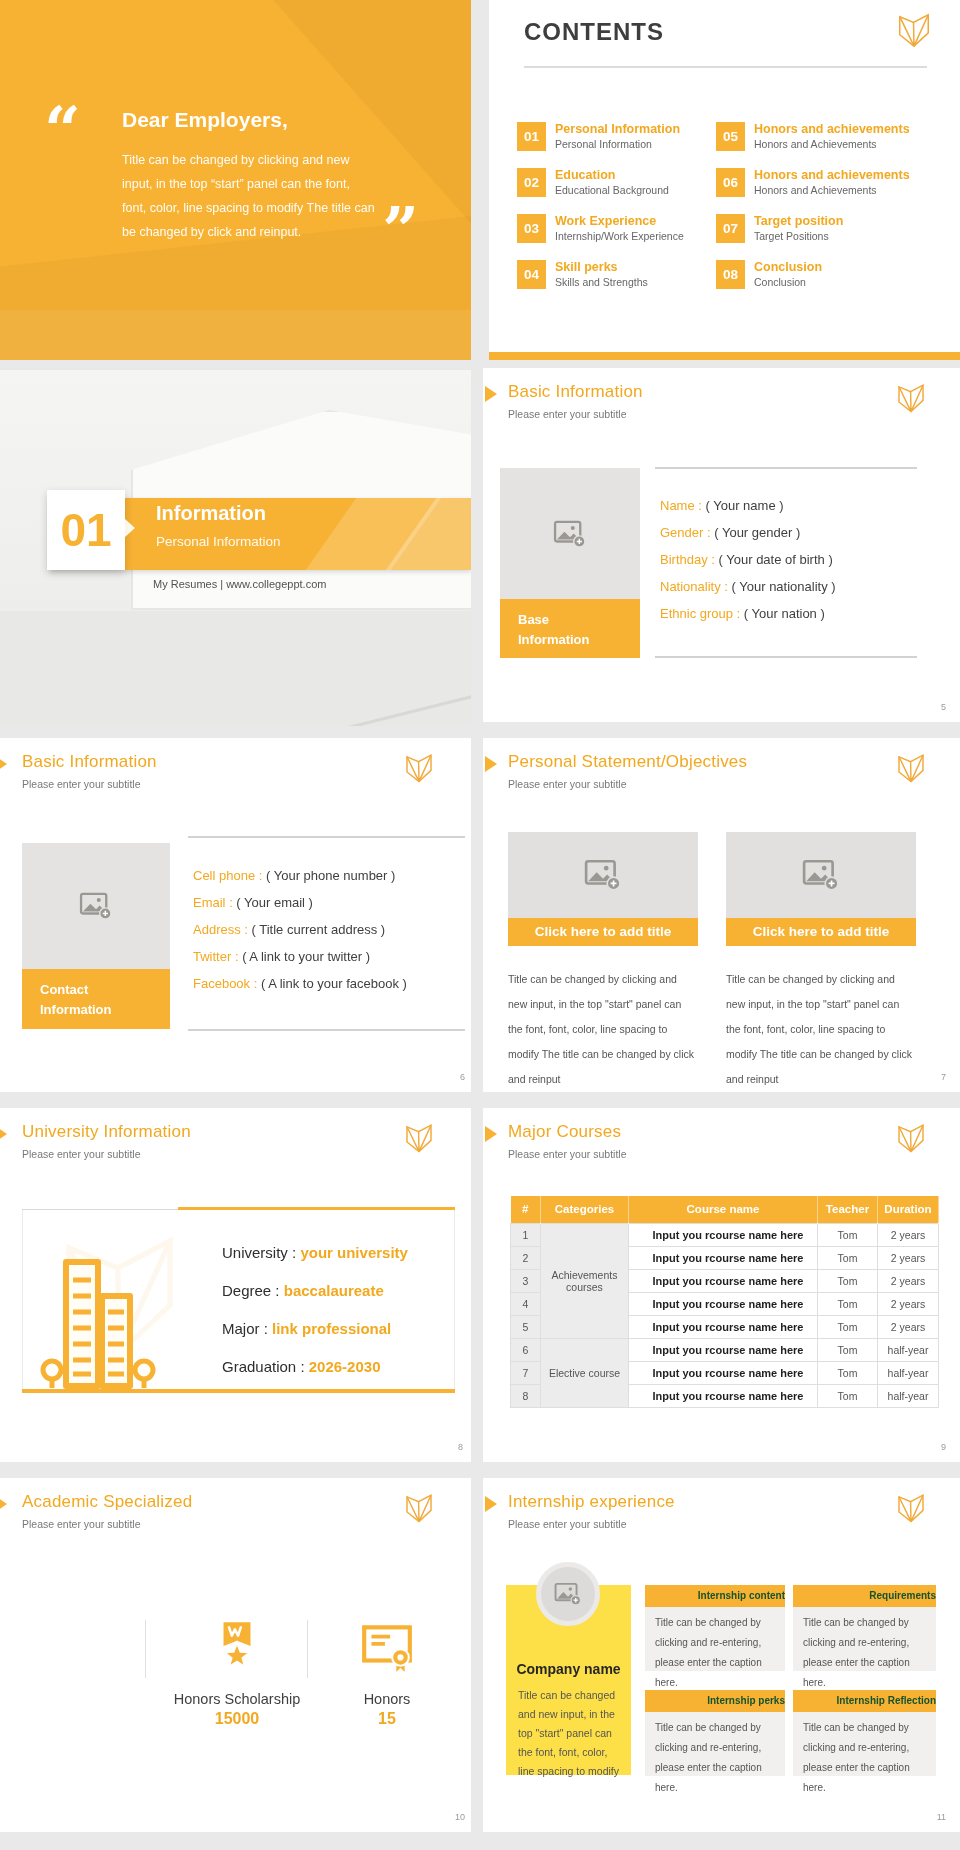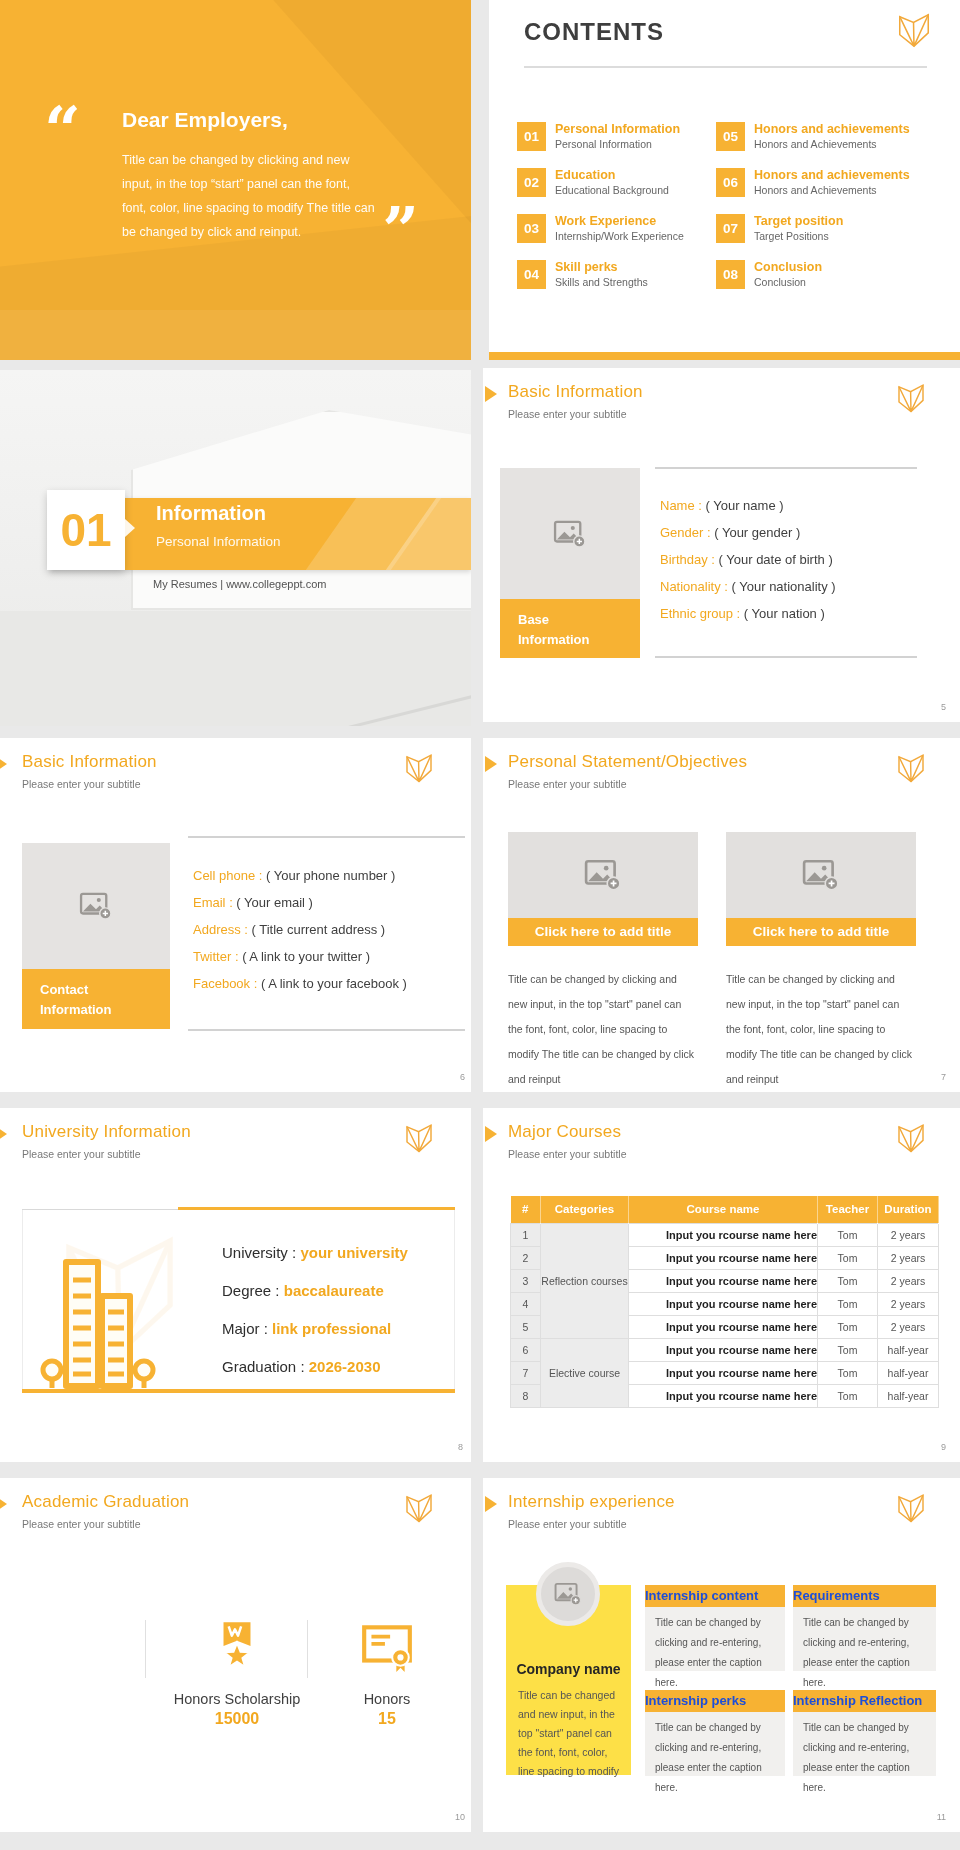--- a/index.html
+++ b/index.html
@@ -80,34 +80,34 @@
   .ul::after{content:" : ";color:#2e2e2e}
   .uv{color:var(--accent-text);font-weight:bold}
   .u-mark{position:absolute;left:52px;top:112px;width:135px;height:150px;opacity:.08}
   .u-bldg{position:absolute;left:40px;top:146px;width:122px;height:138px}
 
   
   .crs-table{position:absolute;left:27px;top:88px;width:428px;border-collapse:collapse;table-layout:fixed}
   .crs-table th{background:var(--accent);color:#fff;font-size:11.5px;font-weight:bold;height:27px;border-right:1px solid rgba(255,255,255,.45)}
   .crs-table td{border:1px solid #dedede;height:23px;font-size:10.5px;color:#555;text-align:center}
   .crs-table td.g{background:#ececec}
-  .crs-table td.course{text-align:right;padding-left:10px;font-weight:bold;color:#1f1f1f;font-size:11px}
+  .crs-table td.course{text-align:center;padding-left:10px;font-weight:bold;color:#1f1f1f;font-size:11px}
 
   
   .stat{position:absolute;top:140px;width:156px;text-align:center}
   .stat .lab{font-size:14.5px;color:#3f3f3f;margin-top:13px}
   .stat .val{font-size:16px;font-weight:bold;color:var(--accent-text);margin-top:3px}
   .vdiv{position:absolute;top:142px;width:1px;height:58px;background:#e0e0e0}
 
   
   .in-card{position:absolute;left:23px;top:107px;width:125px;height:190px;background:#fde047;text-align:center}
   .in-circle{position:absolute;left:53px;top:84px;width:64px;height:64px;border-radius:50%;background:#dddbd9;border:5px solid #eceae8;display:flex;align-items:center;justify-content:center}
   .in-name{margin-top:76px;font-size:14px;font-weight:bold;color:#262626}
   .in-body{margin:9px 12px 0;font-size:10.5px;line-height:19px;color:#555;text-align:left}
-  .in-box-h{position:absolute;height:22px;background:var(--accent);color:#1d4ed8;font-size:13px;font-weight:bold;text-align:left;line-height:22px}
+  .in-box-h{position:absolute;height:22px;background:var(--accent);color:#14532d;font-size:10px;font-weight:bold;text-align:right;line-height:22px}
   .in-box-b{position:absolute;background:#f1f0ee;font-size:10px;line-height:20px;color:#555;padding:6px 10px}
 </style>
 </head>
 <body>
 
 <div class="page">
 
   <div class="slide" id="cover" style="left:0;top:0;width:471px;height:360px">
     <div class="cov-ov1"></div>
     <div class="cov-ov2"></div>
@@ -362,21 +362,21 @@
           <th>#</th>
           <th>Categories</th>
           <th>Course name</th>
           <th>Teacher</th>
           <th>Duration</th>
         </tr>
       </thead>
       <tbody>
         <tr>
           <td class="g">1</td>
-          <td class="g" rowspan="5">Reflection courses</td>
+          <td class="g" rowspan="5">Achievements courses</td>
           <td class="course">Input you rcourse name here</td>
           <td>Tom</td>
           <td>2 years</td>
         </tr>
         <tr>
           <td class="g">2</td>
           <td class="course">Input you rcourse name here</td>
           <td>Tom</td>
           <td>2 years</td>
         </tr>
@@ -417,21 +417,21 @@
           <td>Tom</td>
           <td>half-year</td>
         </tr>
       </tbody>
     </table>
     <div class="pagenum" style="right:14px">9</div>
   </div>
 
   <div class="slide" id="academic" style="left:0;top:1478px;width:471px;height:354px">
     <div class="sl-arrow" style="left:-5px"></div>
-    <div class="sl-title" style="left:22px">Academic Graduation</div>
+    <div class="sl-title" style="left:22px">Academic Specialized</div>
     <div class="sl-sub" style="left:22px">Please enter your subtitle</div>
     <svg class="sl-logo" style="right:36px" viewBox="0 0 40 42" fill="none" stroke="#F2A93B" stroke-width="1.8">
       <path d="M5 7 L19.5 13 L35 5 L35 24 L20 38 L5 26 Z"></path>
         <path d="M5 7 L20 38 M35 5 L20 38 M19.5 13 L20 38"></path>
     </svg>
     <div class="vdiv" style="left:145px"></div>
     <div class="vdiv" style="left:307px"></div>
 
     <div class="stat" style="left:159px">
       <svg width="56" height="56" viewBox="0 0 54 54">

